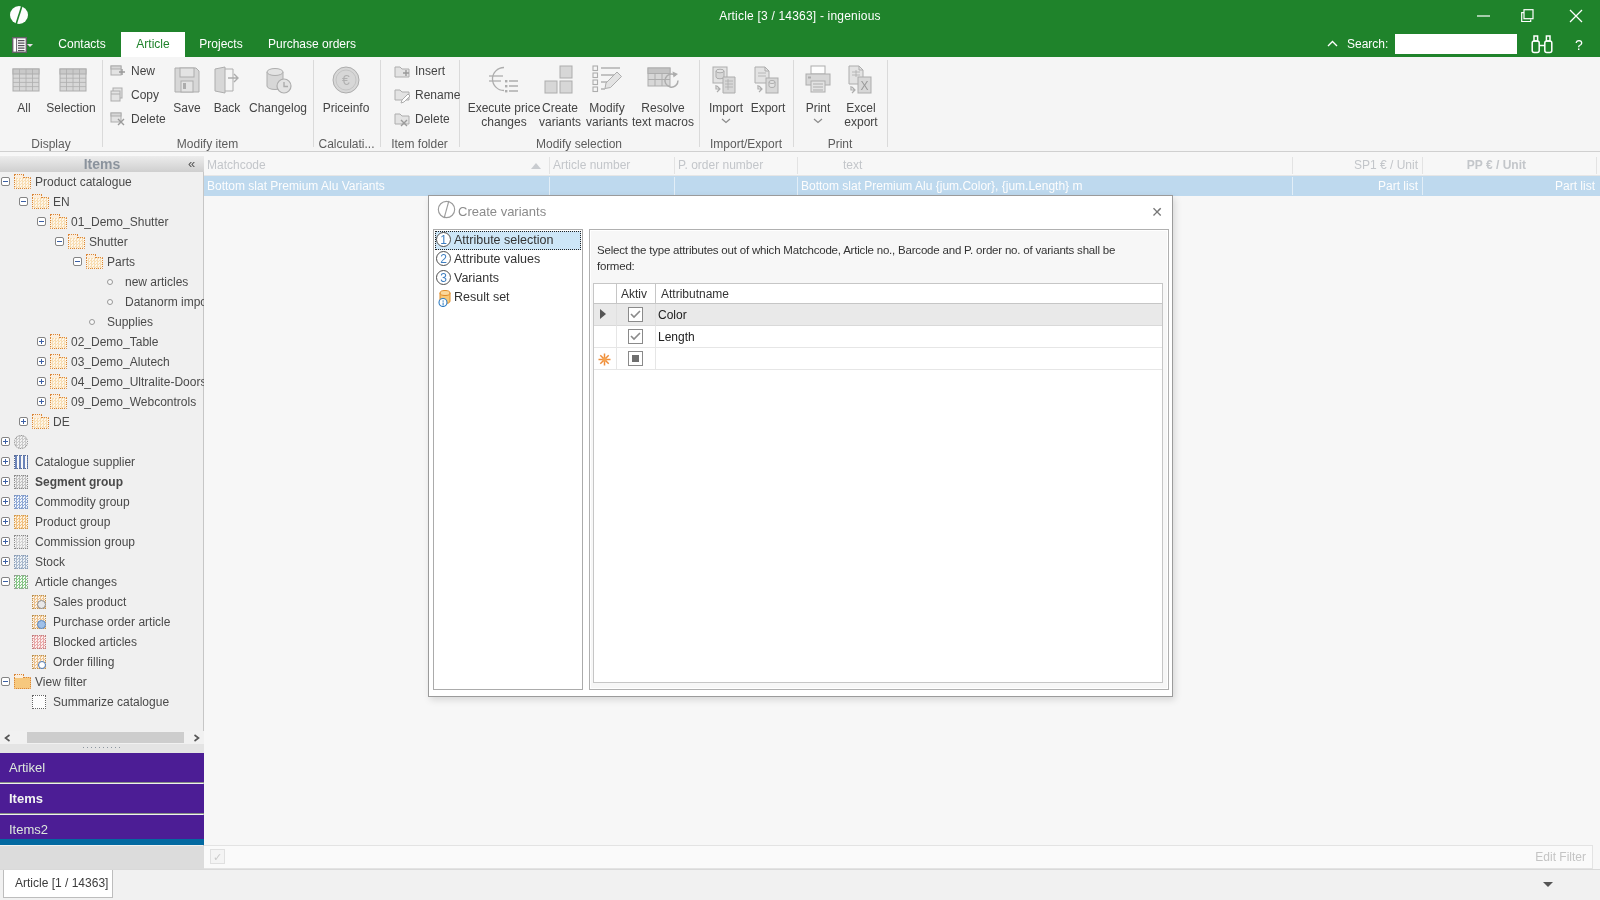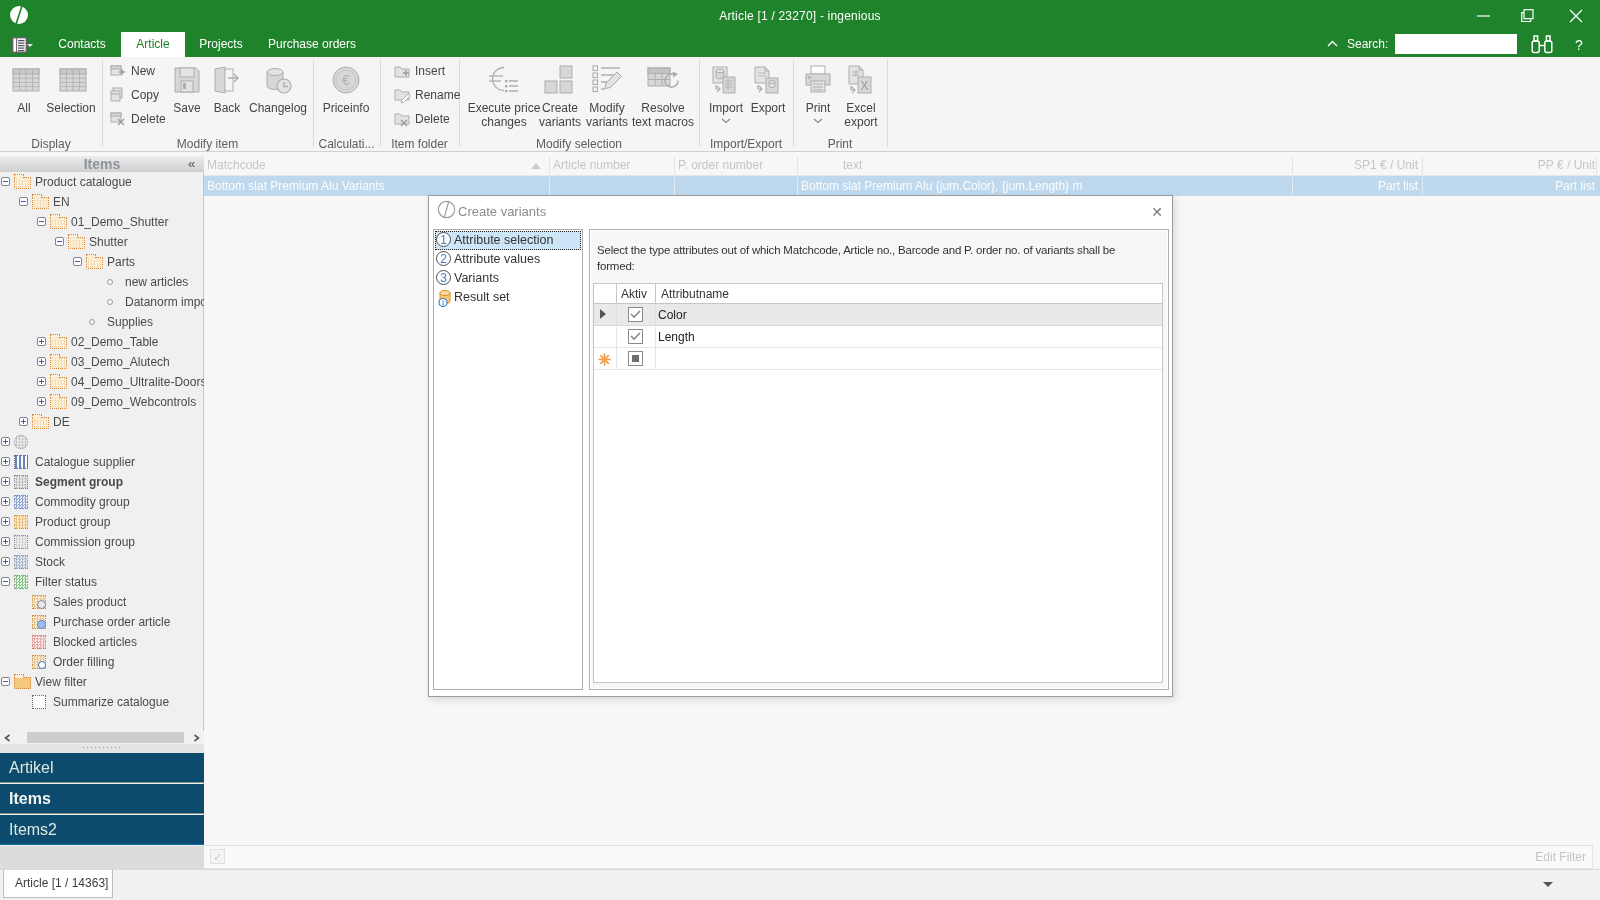--- a/index.html
+++ b/index.html
@@ -47,21 +47,21 @@
 .ticon-order:after { content:""; position:absolute; right:-1px; bottom:-1px; width:6px; height:6px; border-radius:50%; background:#fff; border:1.5px solid #4a7ab8; }
 .ticon-sumcat { background:#fdfdfd; border:1px dotted #666; }
 .ebox { width:9px; height:9px; border:1px solid #848484; border-radius:2px; background:#fff; position:absolute; }
 .ebox:after { content:""; position:absolute; left:1px; top:3px; width:5px; height:1px; background:#3b5fa5; }
 .ebox.plus:before { content:""; position:absolute; left:3px; top:1px; width:1px; height:5px; background:#3b5fa5; }
 .folder { width:17px; height:12px; border:1px dotted #d9863a; background:repeating-conic-gradient(#f8ddb2 0 25%, #fdf6ea 0 50%) 0 0/3px 3px; position:absolute; border-radius:1px; }
 .folder:before { content:""; position:absolute; left:-1px; top:-4px; width:8px; height:3px; border:1px dotted #d9863a; border-bottom:none; background:#fbeedd; }
 .leafcircle { width:6px; height:6px; border:1px solid #999; border-radius:50%; background:#f8f8f8; position:absolute; }
 
 
-.greenbar { left:0; width:204px; height:30px; background:#0c4a6e; color:#dde8dd; font-size:16px; line-height:30px; }
+.greenbar { left:0; width:204px; height:30px; background:#4c1d95; color:#dde8dd; font-size:13px; line-height:30px; }
 
 
 #thead { left:204px; top:155px; width:1396px; height:21px; background:#f7f7f7; border-bottom:1px solid #e6e6e6; }
 .hcell { top:155px; height:21px; line-height:21px; font-size:12px; color:#c3c6ca; }
 .hsep { top:157px; height:17px; width:1px; background:#e3e3e3; }
 #selrow { left:204px; top:176px; width:1396px; height:20px; background:#bed9ee; }
 .scell { top:176px; height:20px; line-height:20px; font-size:12px; color:#fdfdfd; }
 
 
 #filterrow { left:204px; top:845px; width:1389px; height:24px; background:#fafafa; border:1px solid #e3e3e3; border-left:none; }
@@ -78,21 +78,21 @@
 .stepcircle { position:absolute; left:1px; top:1px; width:15px; height:15px; border:1px solid #4d4d4d; border-radius:50%; background:#fff; color:#3f7fc1; font-size:12px; line-height:15px; text-align:center; }
 #groupbox { left:160px; top:33px; width:580px; height:461px; border:1px solid #b0b0b0; background:#f7f7f7; box-shadow:inset 0 0 0 1px #fff; }
 #grid { position:absolute; left:3px; top:53px; width:570px; height:400px; background:#fff; border:1px solid #c6c6c6; }
 .cb { position:absolute; width:15px; height:15px; border:1px solid #8a8a8a; background:#fff; }
 </style>
 </head>
 <body>
 <div id="stage">
 
   <div class="abs" id="titlebar"></div>
-  <div class="abs" id="title-text">Article [1 / 23270] - ingenious</div>
+  <div class="abs" id="title-text">Article [3 / 14363] - ingenious</div>
   <svg class="abs" style="left:9px;top:5px" width="20" height="20" viewBox="0 0 20 20">
     <circle cx="10" cy="10" r="9" fill="#fdfdfd"></circle>
     <line x1="13" y1="0.5" x2="7" y2="19.5" stroke="#1f832b" stroke-width="1.6"></line>
   </svg>
   <svg class="abs" style="left:1477px;top:15px" width="13" height="2" viewBox="0 0 13 2">
       <line x1="0" y1="1" x2="13" y2="1" stroke="#fff" stroke-width="1.2"></line>
     </svg>
   <svg class="abs" style="left:1521px;top:9px" width="13" height="13" viewBox="0 0 13 13">
       <rect x="3" y="0.7" width="9" height="9" fill="none" stroke="#fff" stroke-width="1.2"></rect>
       <path d="M3 3.7 h-2.3 v9 h9 v-2.3" fill="none" stroke="#fff" stroke-width="1.2"></path>
@@ -444,21 +444,21 @@
         <span style="position:absolute;left:35px;">Commission group</span>
       </div>
       <div class="abs trow" style="left:0;top:552px;width:204px;">
         <span class="ebox plus" style="left:1px;top:5px;"></span>
         <span class="ticon ticon-stock" style="position:absolute;left:14px;top:3px;width:14px;height:14px;"></span>
         <span style="position:absolute;left:35px;">Stock</span>
       </div>
       <div class="abs trow" style="left:0;top:572px;width:204px;">
         <span class="ebox" style="left:1px;top:5px;"></span>
         <span class="ticon ticon-status" style="position:absolute;left:14px;top:3px;width:14px;height:14px;"></span>
-        <span style="position:absolute;left:35px;">Filter status</span>
+        <span style="position:absolute;left:35px;">Article changes</span>
       </div>
       <div class="abs trow" style="left:0;top:592px;width:204px;">
         <span class="ticon ticon-sales" style="position:absolute;left:32px;top:3px;width:14px;height:14px;"></span>
         <span style="position:absolute;left:53px;">Sales product</span>
       </div>
       <div class="abs trow" style="left:0;top:612px;width:204px;">
         <span class="ticon ticon-po" style="position:absolute;left:32px;top:3px;width:14px;height:14px;"></span>
         <span style="position:absolute;left:53px;">Purchase order article</span>
       </div>
       <div class="abs trow" style="left:0;top:632px;width:204px;">
@@ -484,31 +484,31 @@
   <svg class="abs" style="left:4px;top:734px" width="7" height="8" viewBox="0 0 7 8">
       <path d="M5.5 1 L1.5 4 L5.5 7" fill="none" stroke="#555" stroke-width="1.6"></path>
     </svg>
   <svg class="abs" style="left:193px;top:734px" width="7" height="8" viewBox="0 0 7 8">
       <path d="M1.5 1 L5.5 4 L1.5 7" fill="none" stroke="#555" stroke-width="1.6"></path>
     </svg>
   <div class="abs" style="left:27px;top:732px;width:157px;height:11px;background:#cdcdcd;"></div>
   <div class="abs" style="left:0;top:744px;width:204px;height:9px;background:#e4e4e4;color:#7d8894;font-size:9px;line-height:6px;text-align:center;letter-spacing:1px;">··········</div>
   <div class="abs greenbar" style="top:753px;padding-left:9px;border-bottom:1px solid #878d87;">Artikel</div>
   <div class="abs greenbar" style="top:784px;padding-left:9px;border-bottom:1px solid #878d87;font-weight:bold;color:#f2f5f2;">Items</div>
-  <div class="abs greenbar" style="top:815px;padding-left:9px;border-bottom:1px solid #0369a1;">Items2</div>
+  <div class="abs greenbar" style="top:815px;padding-left:9px;border-bottom:6px solid #0369a1;">Items2</div>
   <div class="abs" style="left:0;top:846px;width:204px;height:23px;background:#dcdcdc;"></div>
 
   <div class="abs" id="thead"></div>
   <div class="abs hcell" style="left:207px;">Matchcode</div>
   <div class="abs" style="left:531px;top:163px;width:0;height:0;border-left:5px solid transparent;border-right:5px solid transparent;border-bottom:6px solid #c9ccd0;"></div>
   <div class="abs hcell" style="left:553px;">Article number</div>
   <div class="abs hcell" style="left:678px;">P. order number</div>
   <div class="abs hcell" style="left:843px;">text</div>
   <div class="abs hcell" style="left:1292px;width:126px;text-align:right;">SP1 € / Unit</div>
-  <div class="abs hcell" style="left:1422px;width:173px;text-align:right;">PP € / Unit</div>
+  <div class="abs hcell" style="left:1353px;width:173px;text-align:right;font-weight:bold;">PP € / Unit</div>
   <div class="abs hsep" style="left:549px;"></div>
   <div class="abs hsep" style="left:674px;"></div>
   <div class="abs hsep" style="left:797px;"></div>
   <div class="abs hsep" style="left:1292px;"></div>
   <div class="abs hsep" style="left:1422px;"></div>
   <div class="abs hsep" style="left:1596px;"></div>
 
   <div class="abs" id="selrow"></div>
   <div class="abs" style="left:549px;top:177px;width:1px;height:18px;background:rgba(255,255,255,0.55);"></div>
   <div class="abs" style="left:674px;top:177px;width:1px;height:18px;background:rgba(255,255,255,0.55);"></div>

